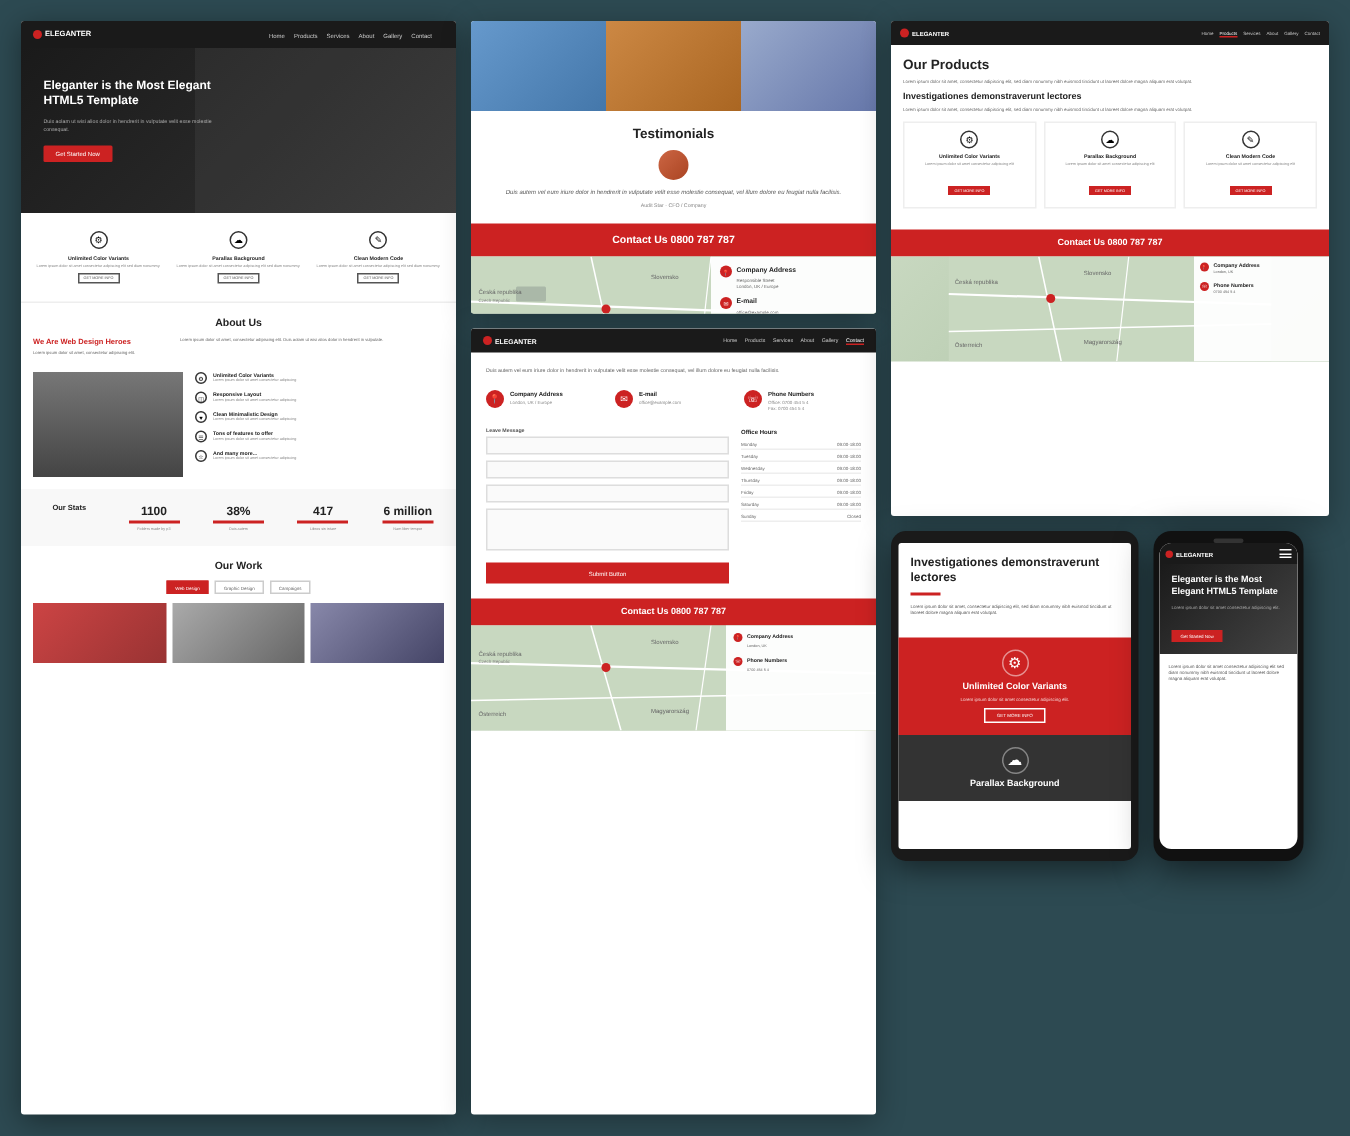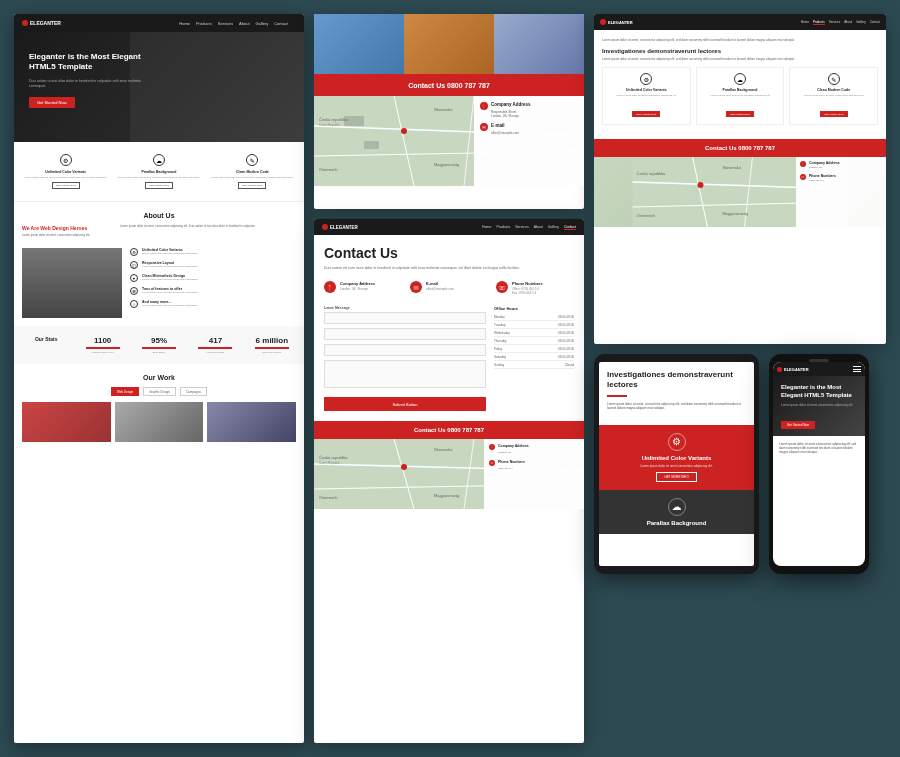--- a/index.html
+++ b/index.html
@@ -1044,21 +1044,21 @@
       <div class="stats-section">
         <div style="flex:1;text-align:center;">
           <div style="font-size:5px;font-weight:bold;color:#222;">Our Stats</div>
         </div>
         <div class="stat-item">
           <div class="stat-num">1100</div>
           <div class="stat-bar"></div>
           <div class="stat-label">Folders made by p3</div>
         </div>
         <div class="stat-item">
-          <div class="stat-num">95%</div>
+          <div class="stat-num">38%</div>
           <div class="stat-bar"></div>
           <div class="stat-label">Duis autem</div>
         </div>
         <div class="stat-item">
           <div class="stat-num">417</div>
           <div class="stat-bar"></div>
           <div class="stat-label">Libros sin intare</div>
         </div>
         <div class="stat-item">
           <div class="stat-num">6 million</div>
@@ -1084,20 +1084,26 @@
     </div>
   </div>
 
   <div class="col-mid">
 
     <div class="mid-top">
       <div class="mid-top-images">
         <div class="mid-img"></div>
         <div class="mid-img"></div>
         <div class="mid-img"></div>
+      </div>
+      <div class="testimonials-section">
+        <div class="testimonials-title">Testimonials</div>
+        <div class="testimonial-avatar"></div>
+        <div class="testimonial-text">Duis autem vel eum iriure dolor in hendrerit in vulputate velit esse molestie consequat, vel illum dolore eu feugiat nulla facilisis.</div>
+        <div class="testimonial-author">Audit Star - CFO / Company</div>
       </div>
       <div class="contact-bar">
         <span class="contact-bar-text">Contact Us 0800 787 787</span>
       </div>
       <div class="map-section">
         <svg class="map-roads" viewBox="0 0 270 90" xmlns="http://www.w3.org/2000/svg">
           <rect width="270" height="90" fill="#c8d8c0"></rect>
           <line x1="0" y1="30" x2="270" y2="40" stroke="#fff" stroke-width="1.5"></line>
           <line x1="0" y1="60" x2="270" y2="55" stroke="#fff" stroke-width="1"></line>
           <line x1="80" y1="0" x2="100" y2="90" stroke="#fff" stroke-width="1"></line>
@@ -1140,21 +1146,20 @@
         <div class="nav-items">
           <span class="nav-item">Home</span>
           <span class="nav-item">Products</span>
           <span class="nav-item">Services</span>
           <span class="nav-item">About</span>
           <span class="nav-item">Gallery</span>
           <span class="nav-item active">Contact</span>
         </div>
       </div>
       <div class="contact-page-body">
-        <div class="contact-page-title">Contact Us</div>
         <div class="contact-page-desc">Duis autem vel eum iriure dolor in hendrerit in vulputate velit esse molestie consequat, vel illum dolore eu feugiat nulla facilisis.</div>
 
         <div class="contact-info-row">
           <div class="contact-info-col">
             <div class="contact-col-icon">📍</div>
             <div class="contact-col-text">
               <h4>Company Address</h4>
               <p>London, UK / Europe</p>
             </div>
           </div>
@@ -1266,20 +1271,21 @@
         <div class="nav-items">
           <span class="nav-item">Home</span>
           <span class="nav-item active">Products</span>
           <span class="nav-item">Services</span>
           <span class="nav-item">About</span>
           <span class="nav-item">Gallery</span>
           <span class="nav-item">Contact</span>
         </div>
       </div>
       <div class="products-section">
+        <div class="products-title">Our Products</div>
         <div class="products-desc">Lorem ipsum dolor sit amet, consectetur adipiscing elit, sed diam nonummy nibh euismod tincidunt ut laoreet dolore magna aliquam erat volutpat.</div>
         <div class="products-subtitle">Investigationes demonstraverunt lectores</div>
         <div class="products-sub-desc">Lorem ipsum dolor sit amet, consectetur adipiscing elit, sed diam nonummy nibh euismod tincidunt ut laoreet dolore magna aliquam erat volutpat.</div>
         <div class="products-features">
           <div class="prod-feat">
             <div class="prod-feat-icon">⚙</div>
             <div class="prod-feat-title">Unlimited Color Variants</div>
             <div class="prod-feat-text">Lorem ipsum dolor sit amet consectetur adipiscing elit</div>
             <span class="prod-feat-btn">GET MORE INFO</span>
           </div>

